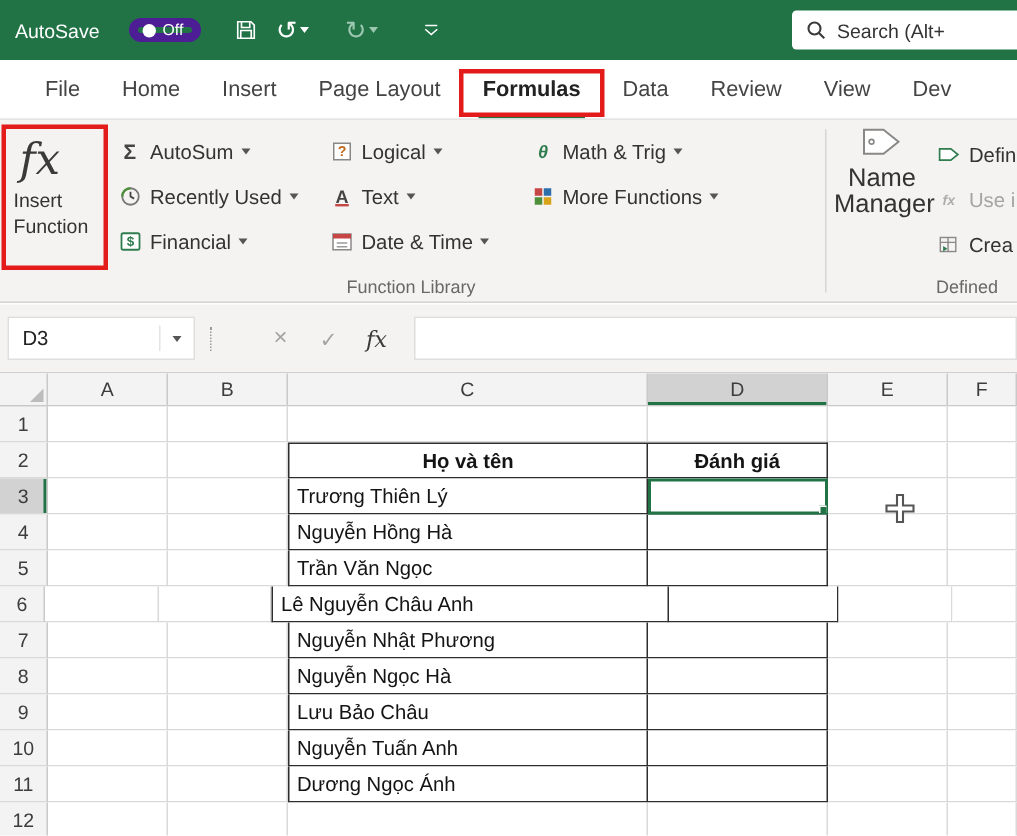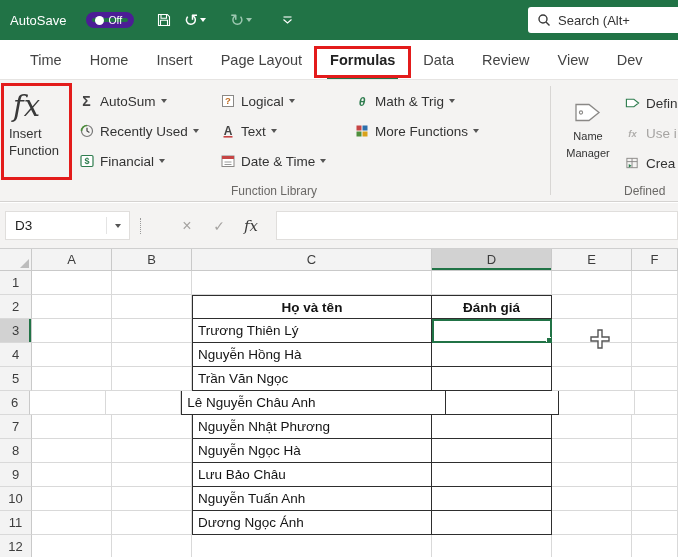--- a/index.html
+++ b/index.html
@@ -41,21 +41,21 @@
   .fx-glyph { font-family:"DejaVu Serif",serif; font-style:italic; font-size:29px; line-height:38px; color:#3a3a3a; padding-left:8px; }
   .if-label { font-size:13px; color:#333; line-height:17px; padding-left:4px; }
   .if-redbox { position:absolute; left:1px; top:3px; width:71px; height:97px; border:3px solid #e31b1b; pointer-events:none; z-index:6; }
   .fl-col { position:absolute; top:6px; display:flex; flex-direction:column; }
   .c1 { left:78px; } .c2 { left:219px; } .c3 { left:353px; }
   .rb-item { height:30px; display:flex; align-items:center; gap:5px; font-size:13.5px; color:#333; white-space:nowrap; }
   .ic { width:17px; height:17px; display:flex; align-items:center; justify-content:center; font-size:14px; color:#444; font-weight:600; }
   .group-label { position:absolute; bottom:3px; font-size:12px; color:#6a6866; white-space:nowrap; }
   .gl-fl { left:0; width:548px; text-align:center; }
   .vsep { position:absolute; left:550px; top:6px; bottom:6px; width:1px; background:#d8d6d4; }
-  .nm-btn { position:absolute; left:556px; top:18px; width:64px; text-align:center; font-size:11px; color:#333; line-height:17px; }
+  .nm-btn { position:absolute; left:556px; top:0; width:64px; text-align:center; font-size:17px; color:#333; line-height:17px; }
   .nm-btn svg { display:block; margin:2px auto 3px; }
   .dn-col { position:absolute; left:624px; top:8px; display:flex; flex-direction:column; }
   .dn-item { height:30px; display:flex; align-items:center; gap:5px; font-size:13.5px; color:#333; white-space:nowrap; }
   .dn-item.dim { color:#a6a4a2; }
   .gl-dn { left:624px; }
 
   
   .fbar { position:absolute; top:203px; left:0; width:100%; height:46px; background:#f4f3f2; border-bottom:1px solid #cfcfcf; }
   .namebox { position:absolute; left:5px; top:8px; width:125px; height:29px; background:#fff; border:1px solid #e0dedc;
              display:flex; align-items:center; font-size:13.5px; color:#222; }
@@ -130,21 +130,21 @@
     <svg width="14" height="14" viewBox="0 0 14 14" fill="none" stroke="#3a3a3a" stroke-width="1.4">
       <circle cx="6" cy="6" r="4"></circle>
         <path d="M9 9 l3.5 3.5"></path>
     </svg>
     <span>Search (Alt+</span>
   </div>
 </div>
 
 <div class="tabrow">
   <div class="tab">
-      <span>Time</span>
+      <span>File</span>
     </div>
   <div class="tab">
       <span>Home</span>
     </div>
   <div class="tab">
       <span>Insert</span>
     </div>
   <div class="tab">
       <span>Page Layout</span>
     </div>

